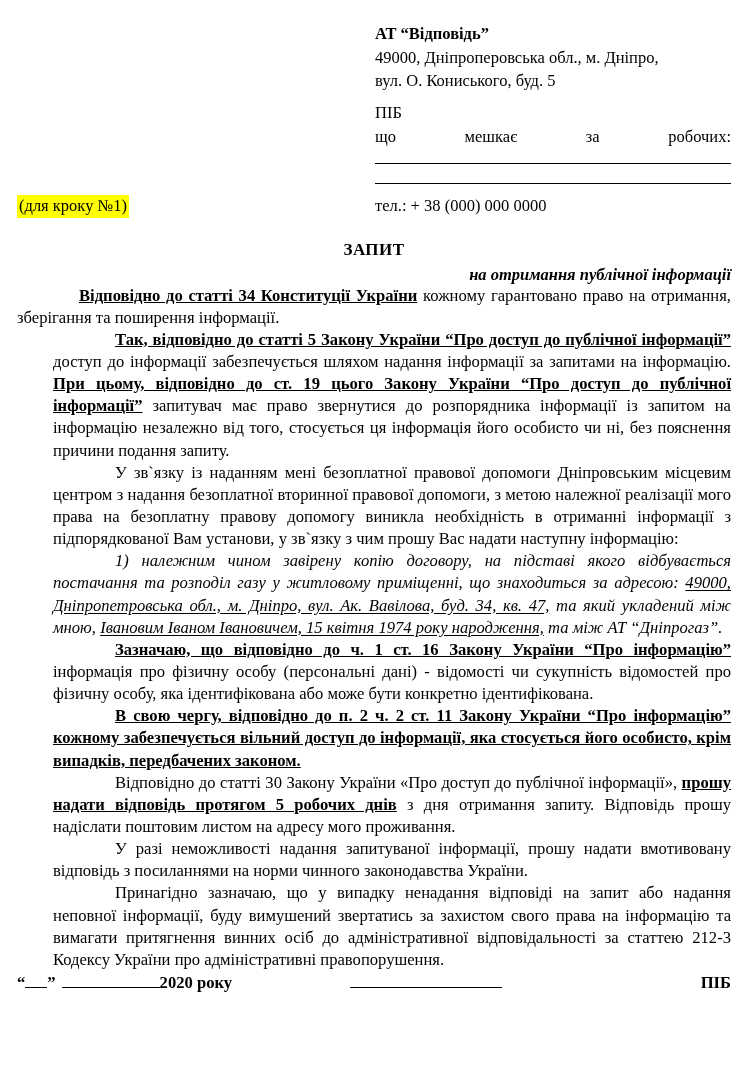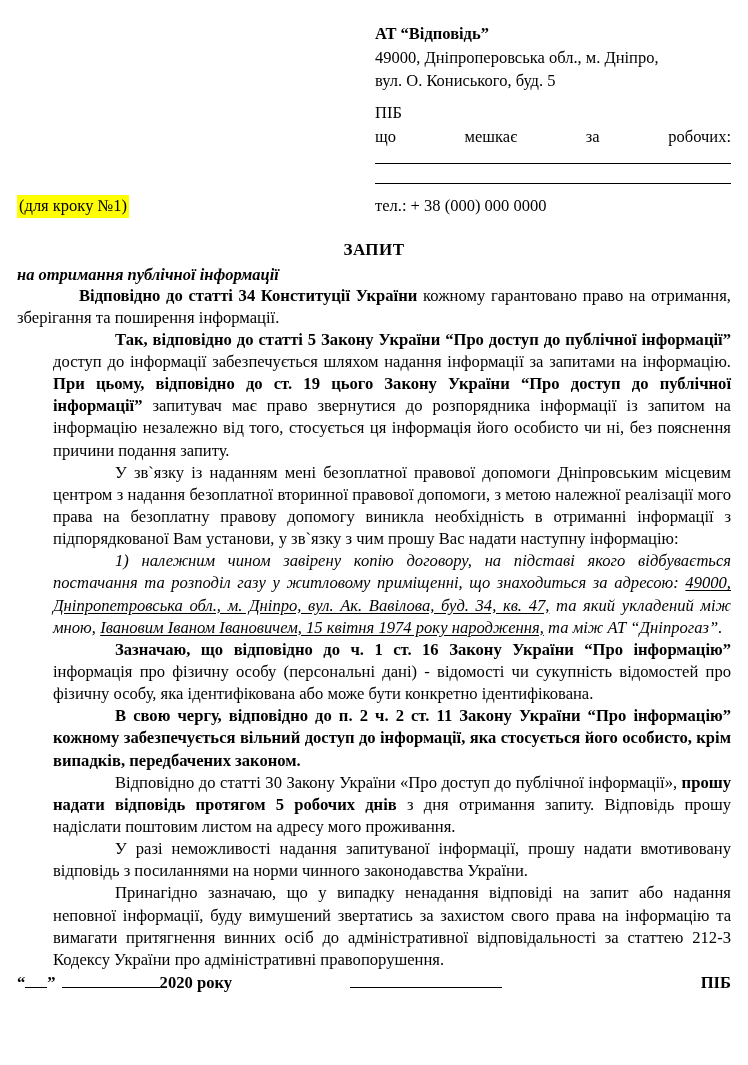--- a/index.html
+++ b/index.html
@@ -88,21 +88,21 @@
 
   
   .doc-title {
     text-align: center;
     font-weight: bold;
     font-size: 17px;
     letter-spacing: 0.5px;
     margin-top: 22px;
   }
   .doc-subtitle {
-    text-align: left;
+    text-align: right;
     font-weight: bold;
     font-style: italic;
     font-size: 16.5px;
     margin-top: 5px;
   }
 
   
   .para {
     font-size: 16.6px;
     line-height: 1.335;
@@ -110,21 +110,21 @@
     text-align-last: left;
     text-indent: 62px;
     margin: 0;
     padding: 0;
   }
   .para + .para { margin-top: 0px; margin-left: 36px; }
   .para.italic {
     font-style: italic;
     font-family: Liberation Serif, serif;
   }
-  b, .b { font-weight: bold; }
+  b, .b { font-weight: bold; text-decoration: underline; }
   u, .u { text-decoration: underline; text-underline-offset: 2px; }
 
   
   .footer {
     margin-top: 1px;
     font-size: 16.6px;
     line-height: 1.3;
     display: flex;
     align-items: baseline;
     font-weight: bold;

